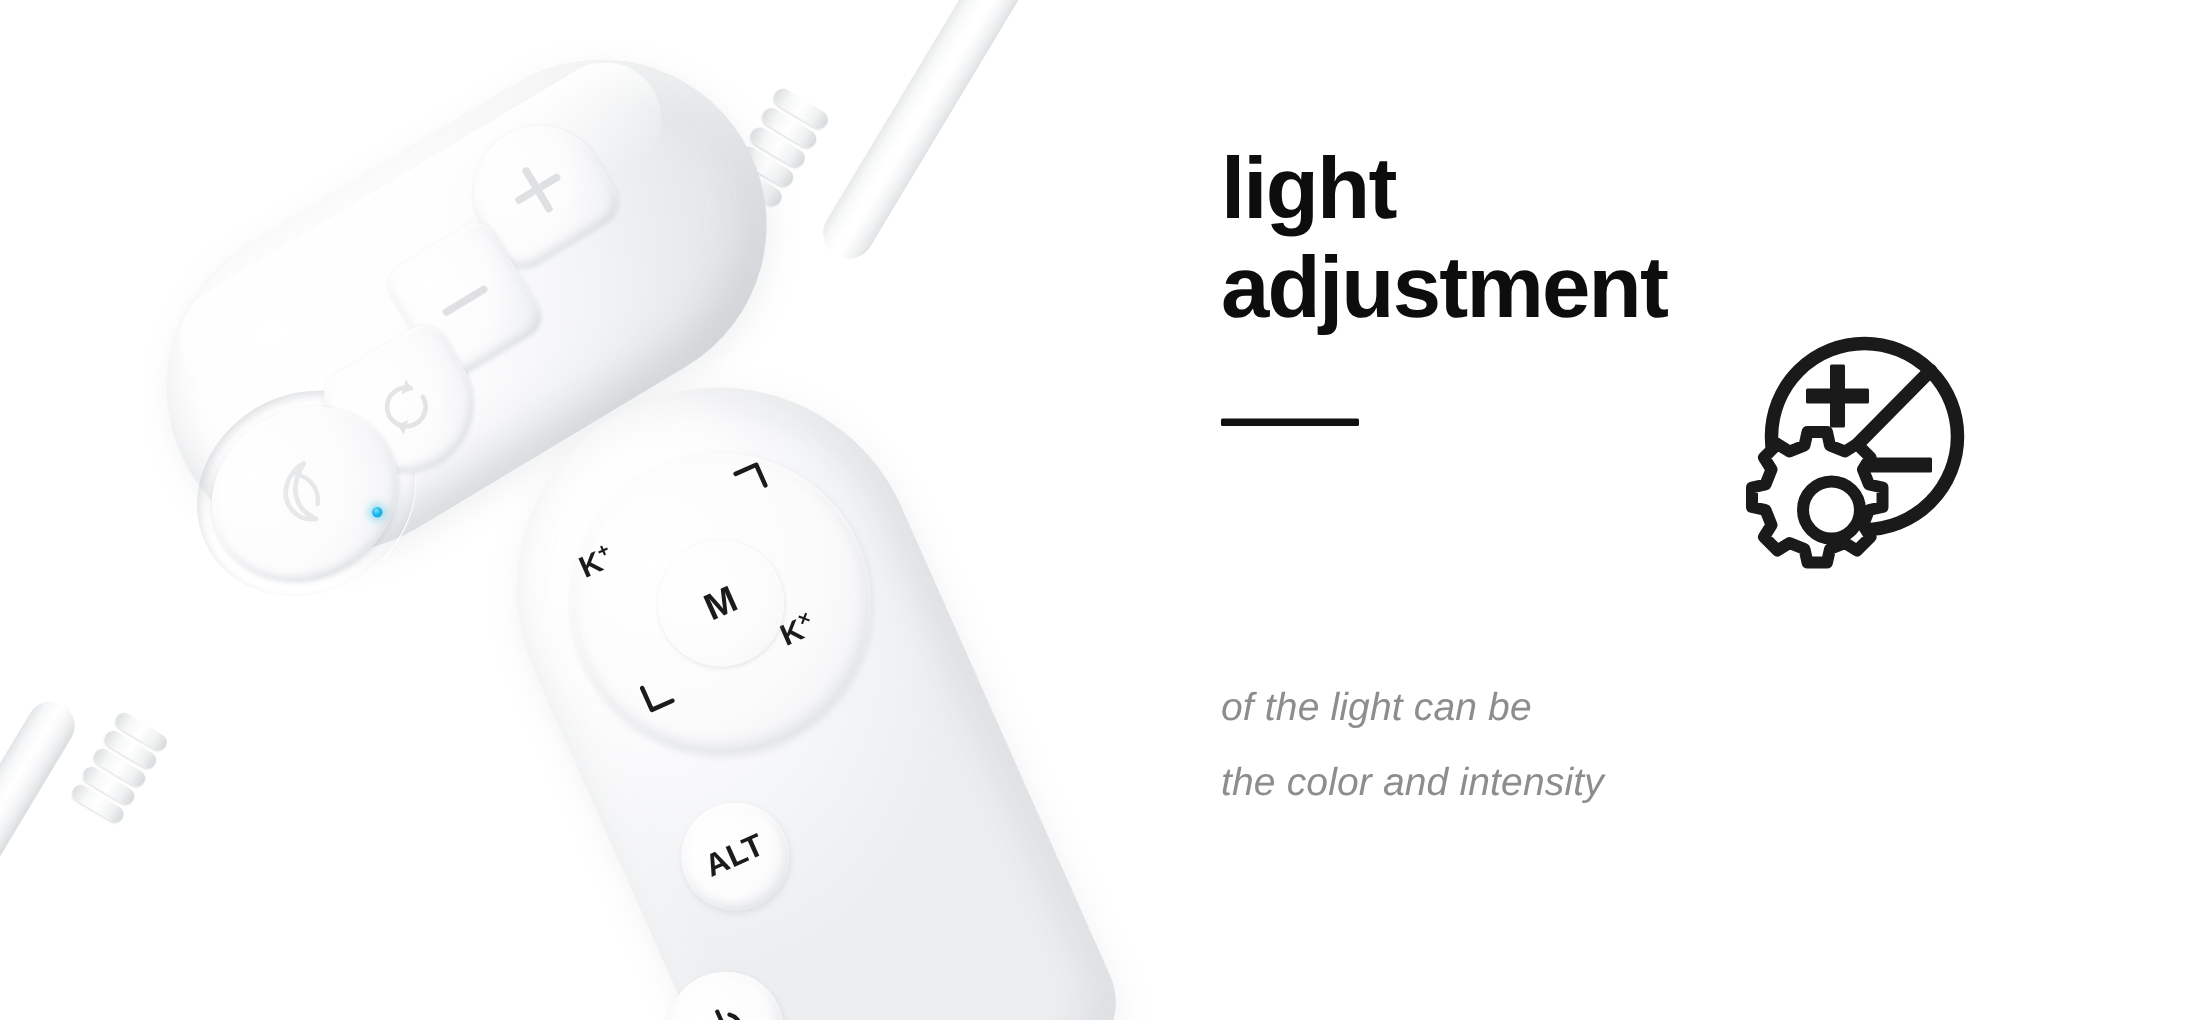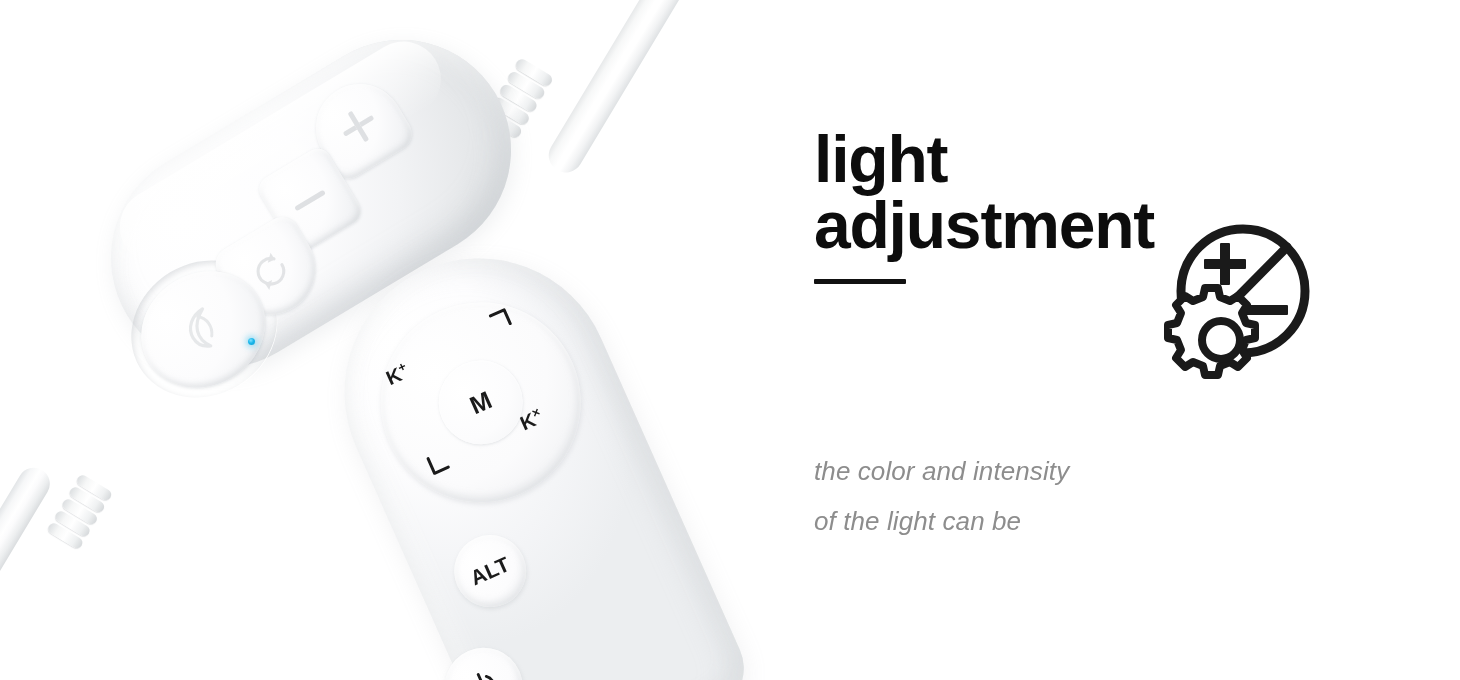--- a/index.html
+++ b/index.html
@@ -223,25 +223,25 @@
 
   
   #text-panel {
     position: absolute;
     left: 780px; top: 0;
     width: 680px; height: 680px;
   }
 
   #headline {
     position: absolute;
-    left: 34px; top: 82px;
+    left: 34px; top: 54px;
     width: 420px;
     font-family: "Liberation Sans", sans-serif;
     font-weight: 700;
-    font-size: 66px;
+    font-size: 58px;
     line-height: 66px;
     letter-spacing: -1.2px;
     color: #0d0d0d;
   }
   #headline .line { display: block; }
 
   #rule {
     position: absolute;
     left: 34px; top: 279px;
     width: 92px; height: 5px;
@@ -376,17 +376,17 @@
       <rect x="74" y="44" width="42" height="10" rx="1" fill="#1a1a1a"></rect>
       <rect x="90" y="28" width="10" height="42" rx="1" fill="#1a1a1a"></rect>
 
       <rect x="114" y="90" width="44" height="10" rx="1" fill="#1a1a1a"></rect>
 
       <path d="M44 94 l9-2 4-10 -5-8 9-9 8 5 10-4 2-9 13 0 2 9 10 4 8-5 9 9 -5 8 4 10 9 2 0 13 -9 2 -4 10 5 8 -9 9 -8-5 -10 4 -2 9 -13 0 -2-9 -10-4 -8 5 -9-9 5-8 -4-10 -9-2 Z" transform="translate(-6,16)" fill="#ffffff" stroke="#1a1a1a" stroke-width="8" stroke-linejoin="round"></path>
       <circle cx="91" cy="125" r="19" fill="#ffffff" stroke="#1a1a1a" stroke-width="8"></circle>
     </svg>
 
     <p id="subtext">
+      <span class="line">of the light can be</span>
       <span class="line">the color and intensity</span>
-      <span class="line">of the light can be</span>
     </p>
   </div>
 </div>
 
 </body></html>

